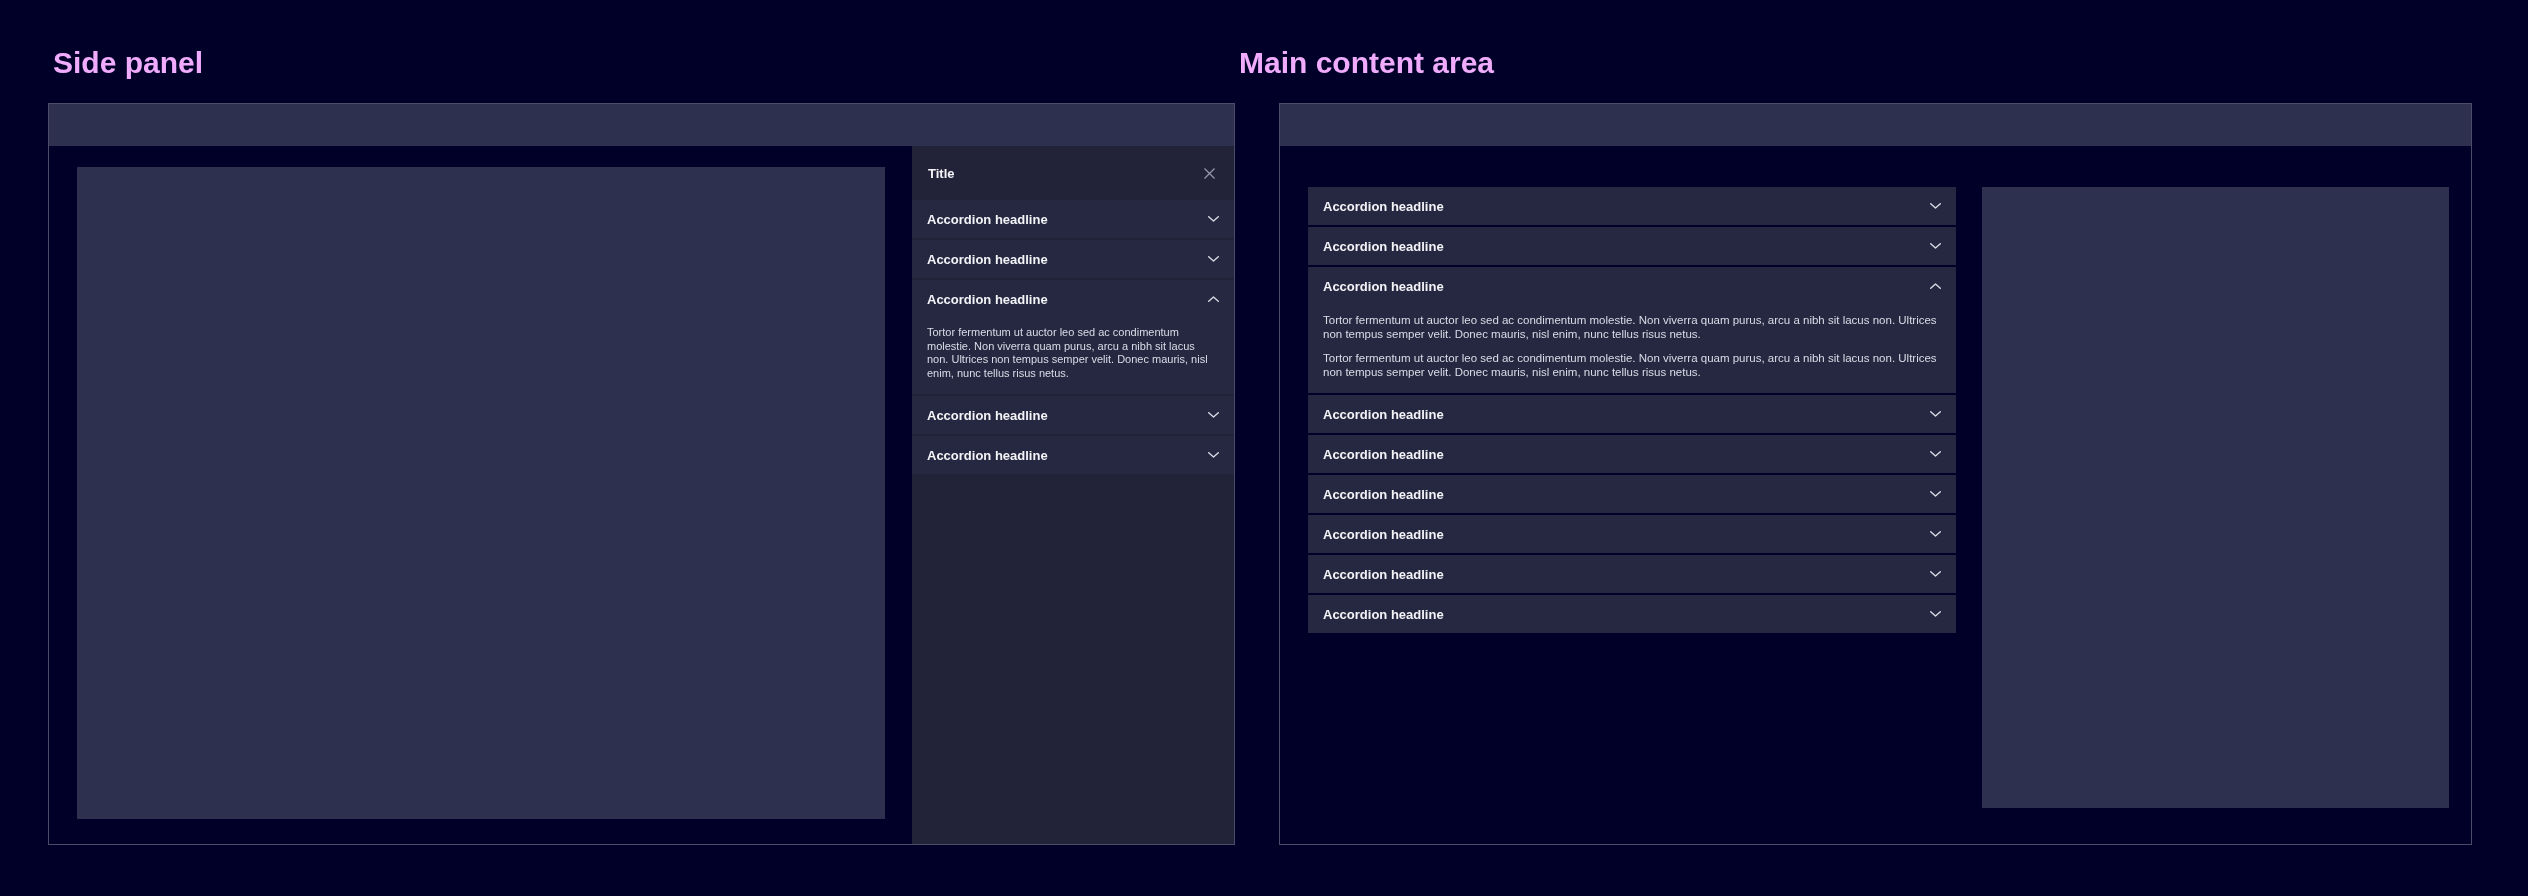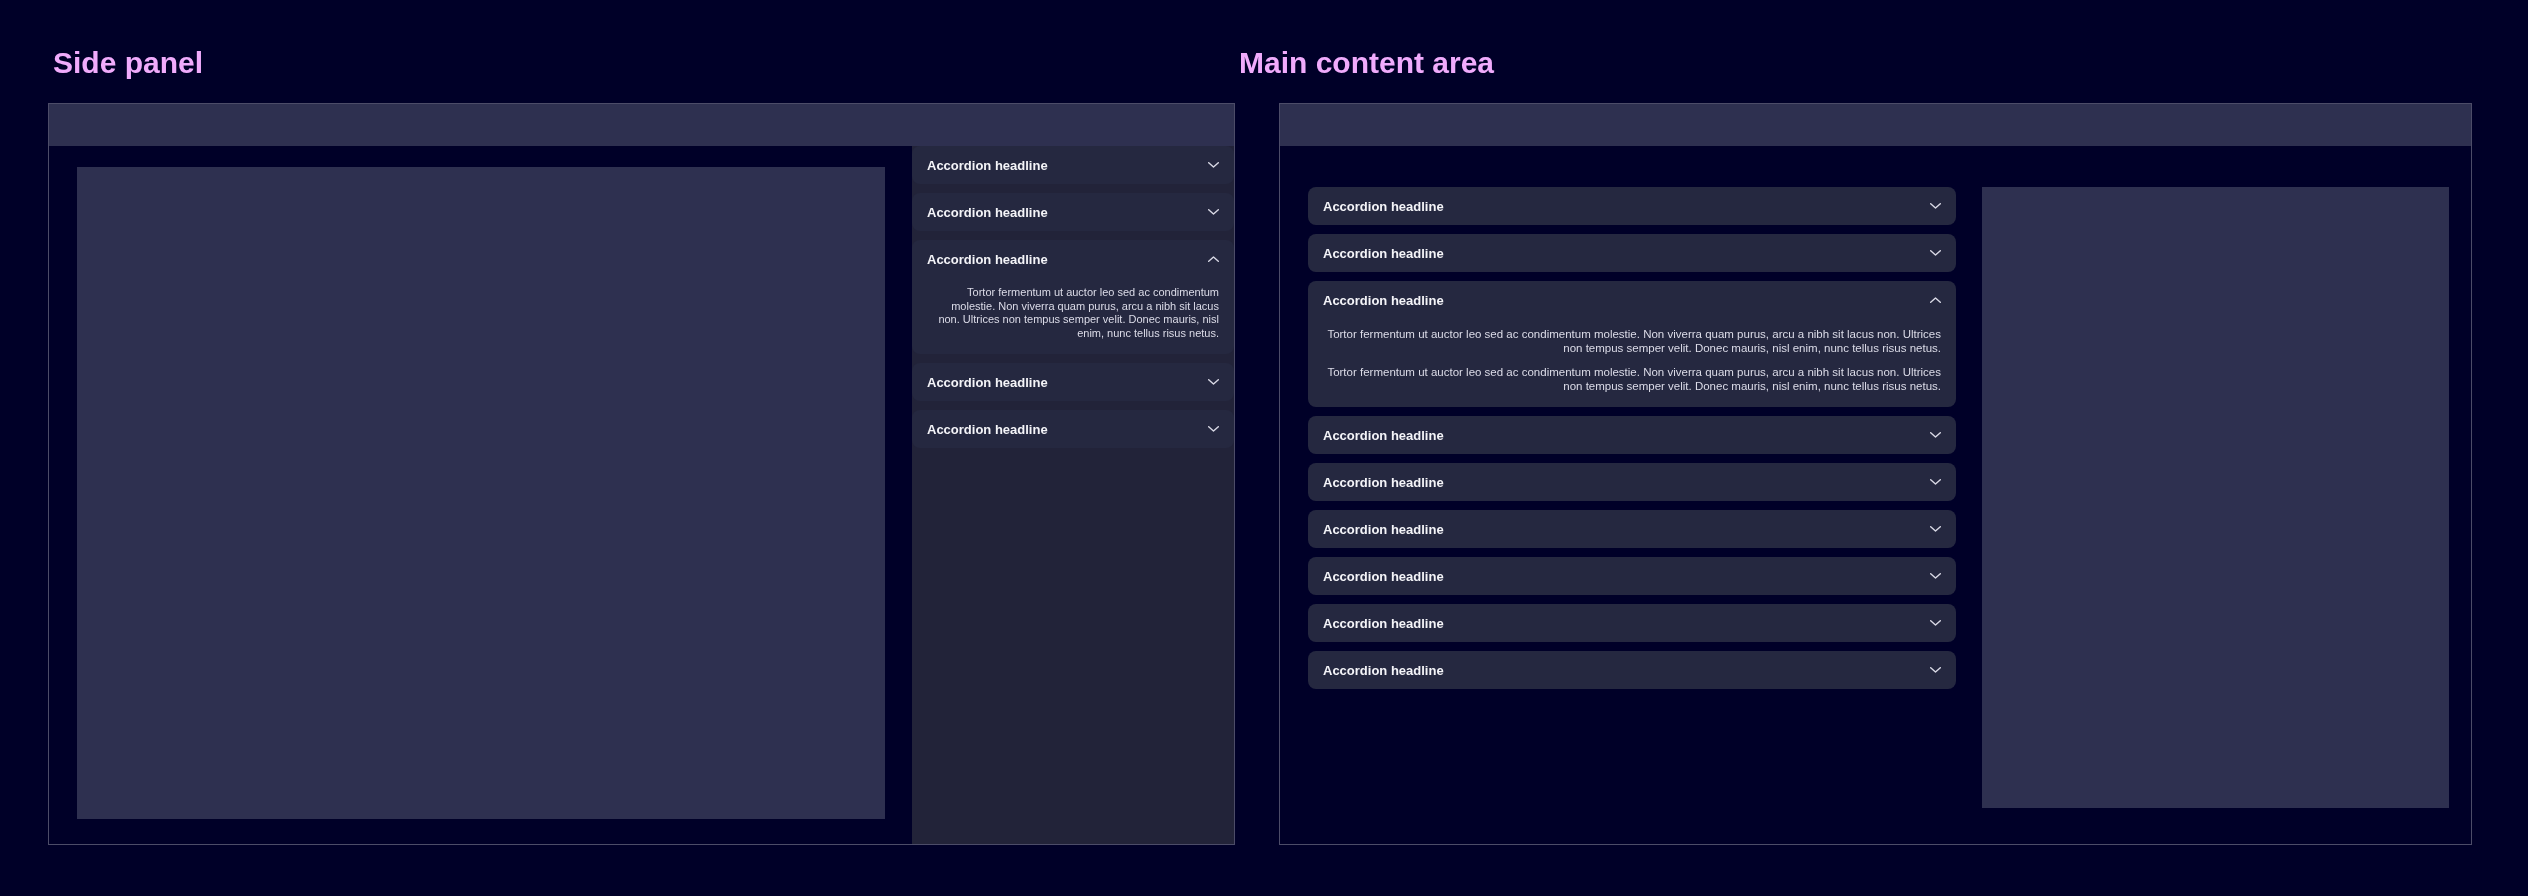--- a/index.html
+++ b/index.html
@@ -71,22 +71,21 @@
   }
 
   #main-acc-list {
     position: absolute;
     left: 28px; top: 83px;
     width: 648px;
   }
 
   .acc {
     background: #252840;
-    margin-bottom: 9px;
-    border-radius: 8px;
+    margin-bottom: 2px;
   }
   .acc-h {
     height: 38px;
     display: flex;
     align-items: center;
     justify-content: space-between;
     padding: 0 15px;
     cursor: pointer;
   }
   .acc-label {
@@ -95,37 +94,46 @@
     color: #f4f4f8;
     white-space: nowrap;
   }
   .chev { flex: 0 0 auto; }
   .acc-body {
     padding: 8px 15px 14px;
     font-size: 11px;
     line-height: 13.5px;
     color: #dcdce8;
   }
-  .acc-body p { margin: 0 0 10px; text-align: right; }
+  .acc-body p { margin: 0 0 10px; }
   .acc-body p:last-child { margin-bottom: 0; }
   #main-acc-list .acc-body {
     font-size: 11.5px;
     line-height: 14px;
   }
 </style>
 </head>
 <body>
 
 <h1 class="section-title" id="side-title">Side panel</h1>
 
 <div class="panel" id="side-panel">
   <div class="toolbar"></div>
   <div class="placeholder" id="side-placeholder"></div>
 
   <div id="side-drawer">
+    <div class="drawer-head">
+      <span class="drawer-title">Title</span>
+      <span class="close-btn">
+        <svg width="11" height="11" viewBox="0 0 11 11">
+          <line x1="0.5" y1="0.5" x2="10.5" y2="10.5" stroke="#9595ab" stroke-width="1.2"></line>
+          <line x1="10.5" y1="0.5" x2="0.5" y2="10.5" stroke="#9595ab" stroke-width="1.2"></line>
+        </svg>
+      </span>
+    </div>
 
     <div class="acc">
       <div class="acc-h">
         <span class="acc-label">Accordion headline</span>
         <svg class="chev" width="11" height="6" viewBox="0 0 11 6">
           <polyline points="0.7,0.7 5.5,5 10.3,0.7" fill="none" stroke="#d8d8e4" stroke-width="1.4" stroke-linecap="round" stroke-linejoin="round"></polyline>
         </svg>
       </div>
     </div>
 

